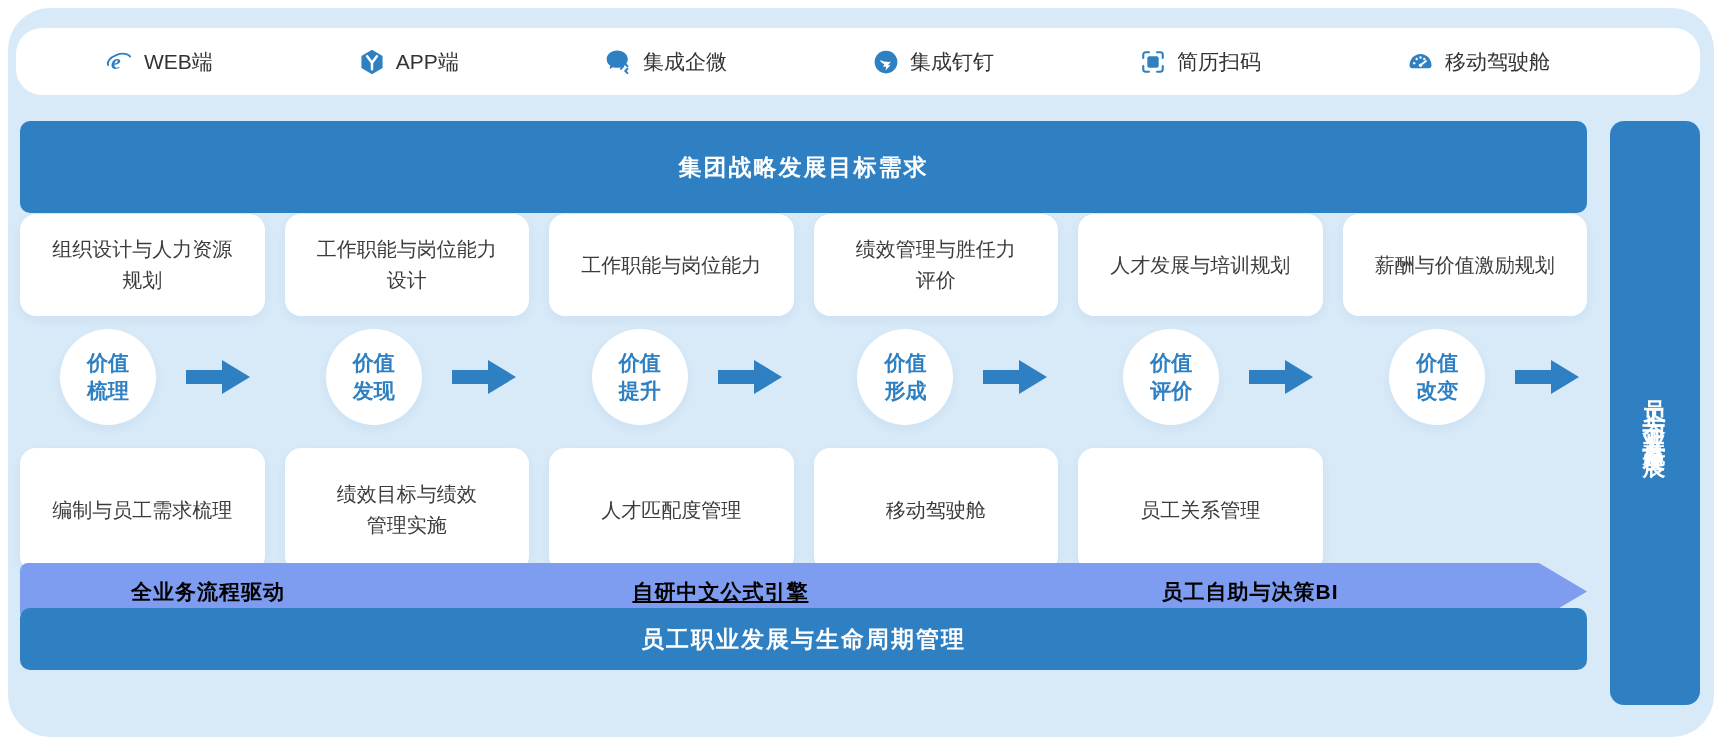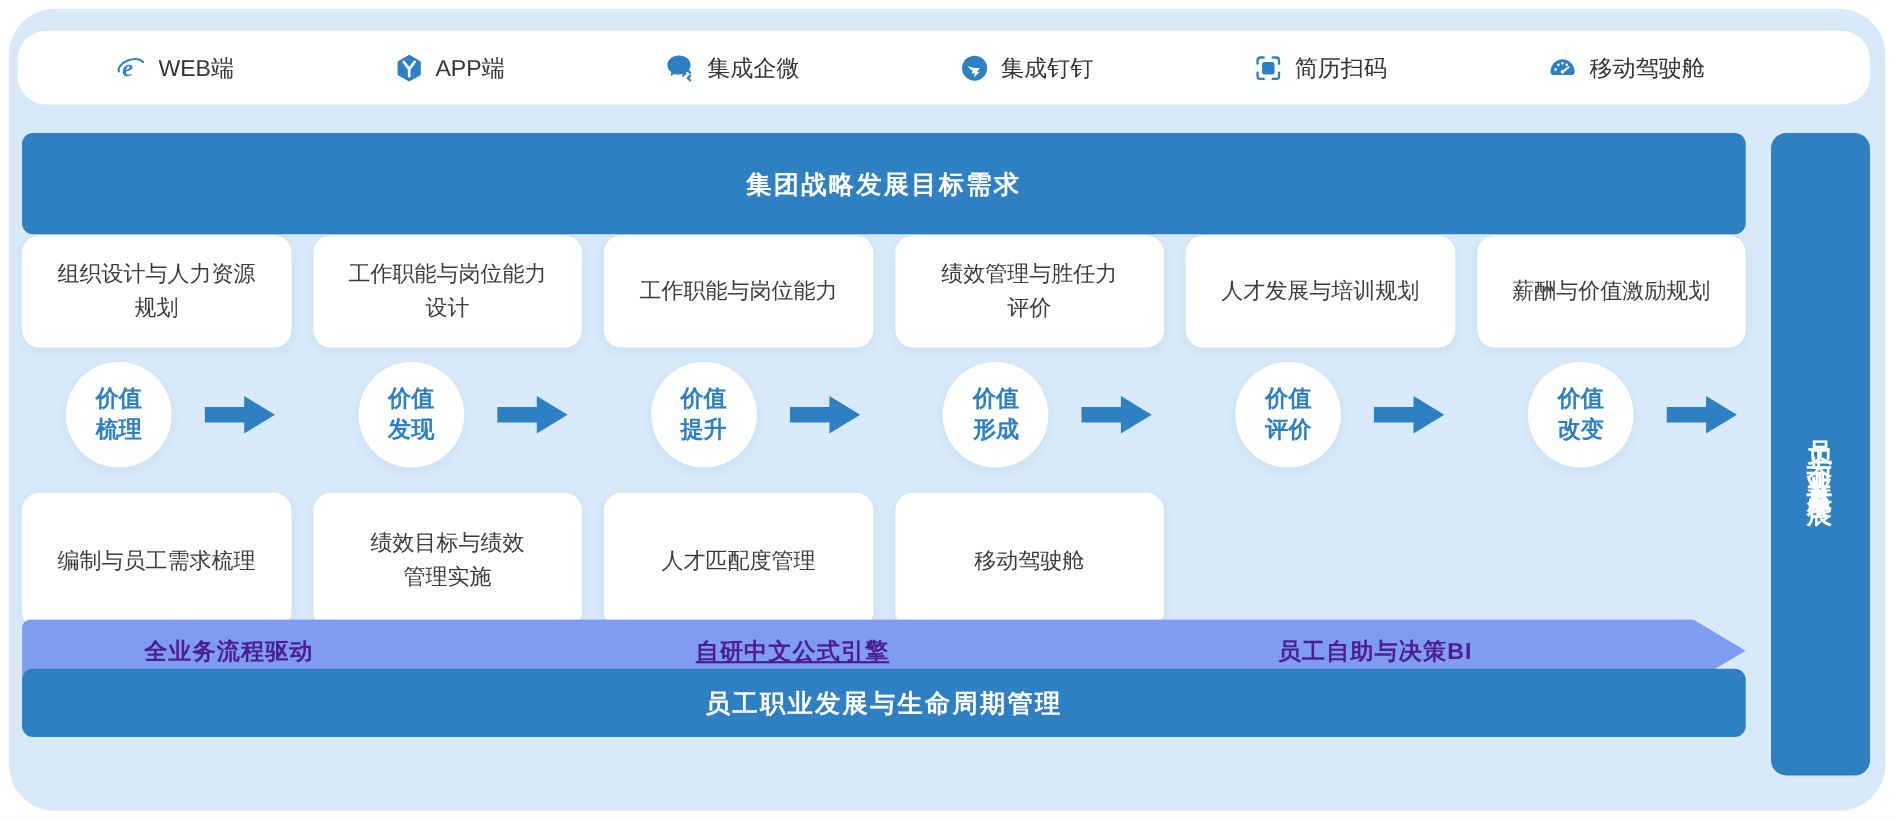--- a/index.html
+++ b/index.html
@@ -49,21 +49,21 @@
     font-weight:bold;font-size:21px;line-height:1.35;
     box-shadow:0 4px 10px rgba(46,128,194,0.07);}
   .step-arrow{position:absolute;left:166px;top:30px;width:66px;height:40px;}
   .step-arrow svg{display:block;width:66px;height:40px;fill:var(--blue);}
 
   
   .engine-banner{position:absolute;left:20px;top:563px;width:1567px;height:57px;
     background:var(--peri);border-radius:8px 0 0 8px;
     clip-path:polygon(0 0,calc(100% - 48px) 0,100% 50%,calc(100% - 48px) 100%,0 100%);}
   .engine-label{position:absolute;top:50%;transform:translate(-50%,-50%);
-    color:#4c1d95;font-weight:bold;font-size:21px;letter-spacing:1px;white-space:nowrap;}
+    color:#000000;font-weight:bold;font-size:21px;letter-spacing:1px;white-space:nowrap;}
   .engine-label.l0{left:12%;}
   .engine-label.l1{left:44.7%;text-decoration:underline;}
   .engine-label.l2{left:78.5%;}
 
   
   .side-bar{position:absolute;left:1610px;top:121px;width:90px;height:584px;
     background:var(--blue);border-radius:14px;display:flex;align-items:center;
     justify-content:center;}
   .side-bar .side-label{writing-mode:vertical-rl;color:#fff;font-weight:bold;
     font-size:23px;letter-spacing:7px;}
@@ -226,20 +226,21 @@
       </span>
     </div>
   </div>
 
   <div class="cards-row cards-row-2">
     <div class="card">编制与员工需求梳理</div>
     <div class="card">绩效目标与绩效
 管理实施</div>
     <div class="card">人才匹配度管理</div>
     <div class="card">移动驾驶舱</div>
+    <div class="card">员工关系管理</div>
   </div>
 
   <div class="engine-banner">
     <span class="engine-label l0">全业务流程驱动</span>
     <span class="engine-label l1">自研中文公式引擎</span>
     <span class="engine-label l2">员工自助与决策BI</span>
   </div>
 
   <div class="banner lifecycle-banner">
     <span class="banner-label">员工职业发展与生命周期管理</span>

